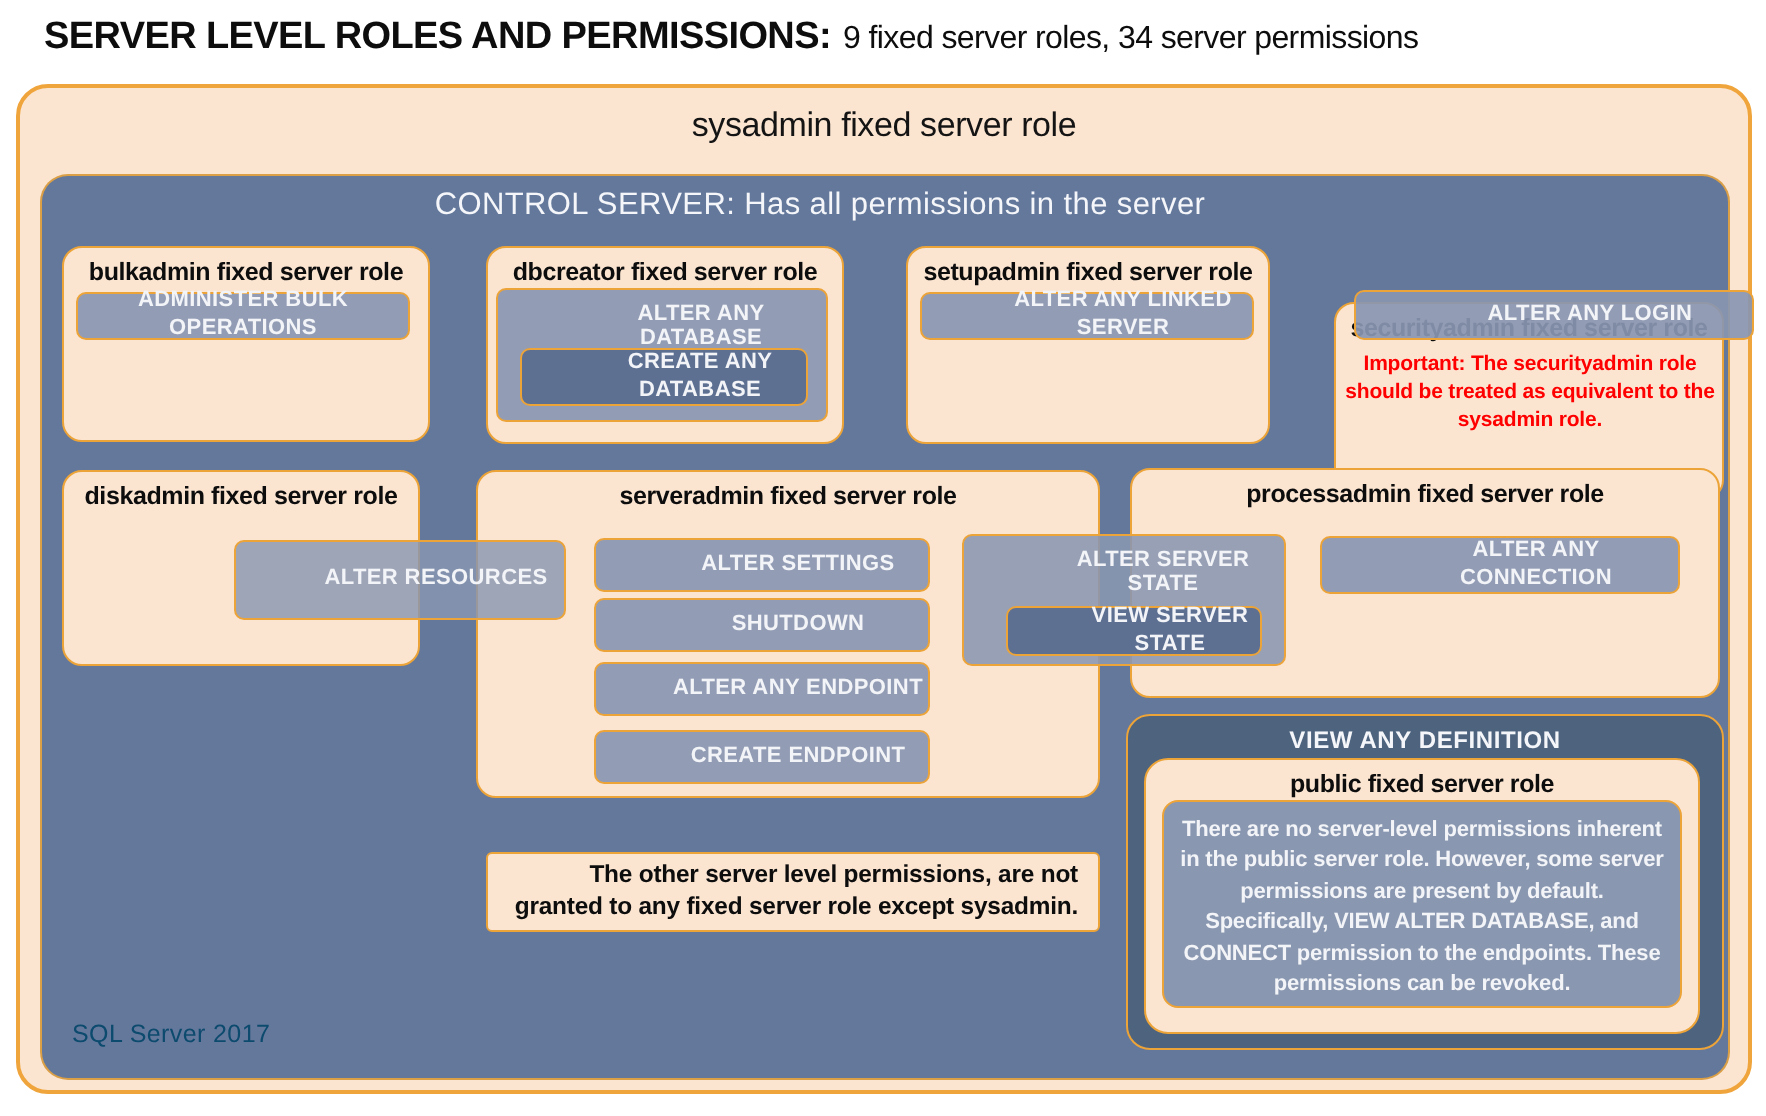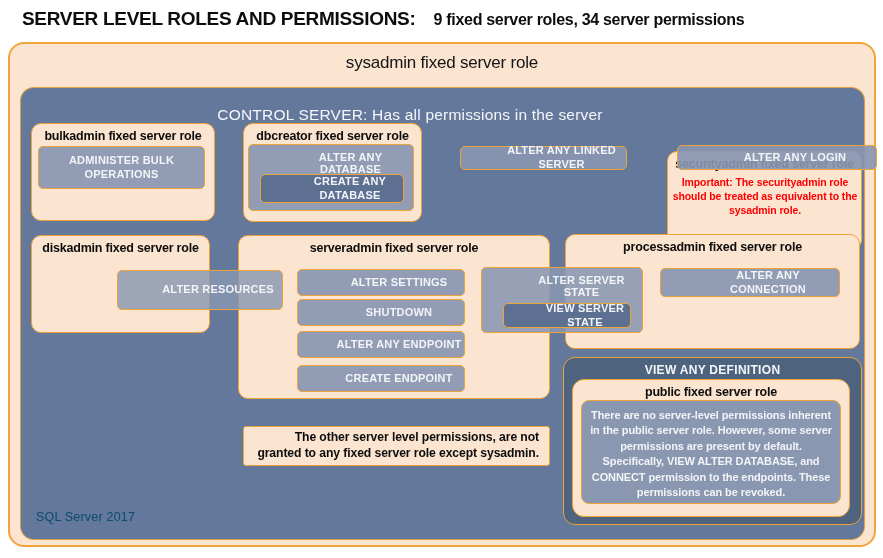--- a/index.html
+++ b/index.html
@@ -4,28 +4,28 @@
 <style>
   html,body{margin:0;padding:0;background:#ffffff;}
   .stage{
     position:relative;width:883px;height:558px;background:#ffffff;overflow:hidden;
     font-family:"Liberation Sans",sans-serif;color:#111;
   }
   .abs{position:absolute;box-sizing:border-box;}
   
   .title{left:22px;top:8px;width:850px;white-space:nowrap;letter-spacing:-0.3px;}
   .title-main{font-size:19px;font-weight:bold;color:#0d0d0d;margin-top:36px;}
-  .title-sub{font-size:16px;font-weight:700;color:#0d0d0d;margin-left:18px;}
+  .title-sub{font-size:16px;font-weight:400;color:#0d0d0d;margin-left:6px;}
   
   .sysadmin-box{left:8px;top:42px;width:868px;height:505px;background:#FBE5D1;
     border:2px solid #F0A53C;border-radius:16px;}
   .sysadmin-label{left:8px;top:53px;width:868px;text-align:center;font-size:17px;font-weight:400;color:#141414;letter-spacing:-0.2px;}
   .control-box{left:20px;top:87px;width:845px;height:453px;background:#64789B;
     border:1px solid rgba(232,163,61,0.9);border-radius:14px;}
-  .control-label{left:20px;top:94px;width:780px;text-align:center;color:#F4F6FA;font-size:15.5px;letter-spacing:0.2px;margin-top:12px;}
+  .control-label{left:20px;top:94px;width:780px;text-align:center;color:#F4F6FA;font-size:15.5px;letter-spacing:0.2px;}
   
   .role-box{background:#FBE5D1;border:1.5px solid #ECA338;border-radius:10px;}
   .role-label{width:100%;text-align:center;padding-top:5px;font-size:12.5px;font-weight:bold;color:#0d0d0d;letter-spacing:-0.2px;}
   .dark-panel{background:#4D637E;border:1.5px solid #ECA338;border-radius:12px;}
   
   .perm-btn{background:rgba(137,150,177,0.92);border:1.5px solid #ECA338;border-radius:5px;
     color:#F2F4F8;font-size:11px;font-weight:bold;letter-spacing:0.2px;
     display:flex;align-items:center;justify-content:center;text-align:center;line-height:1.25;padding-left:36px;}
   .perm-btn.dark{background:#5D7092;}
   .perm-composite{background:rgba(137,150,177,0.92);border:1.5px solid #ECA338;border-radius:5px;
@@ -53,30 +53,33 @@
 
   <div class="abs sysadmin-box"></div>
   <div class="abs sysadmin-label">sysadmin fixed server role</div>
 
   <div class="abs control-box"></div>
   <div class="abs control-label">CONTROL SERVER: Has all permissions in the server</div>
 
   <div class="abs role-box" style="left:31px;top:123px;width:184px;height:98px;">
     <div class="role-label">bulkadmin fixed server role</div>
   </div>
-  <div class="abs perm-btn" style="left:38px;top:146px;width:167px;height:43px;padding:0 12px;">ADMINISTER BULK OPERATIONS</div>
+  <div class="abs perm-btn" style="left:38px;top:146px;width:167px;height:24px;padding:0 12px;">ADMINISTER BULK OPERATIONS</div>
 
   <div class="abs role-box" style="left:243px;top:123px;width:179px;height:99px;">
     <div class="role-label">dbcreator fixed server role</div>
   </div>
   <div class="abs perm-composite" style="left:248px;top:144px;width:166px;height:67px;">
     <div class="comp-label">ALTER ANY DATABASE</div>
   </div>
   <div class="abs perm-btn dark" style="left:260px;top:174px;width:144px;height:29px;">CREATE ANY DATABASE</div>
 
+  <div class="abs role-box" style="left:453px;top:123px;width:182px;height:99px;">
+    <div class="role-label">setupadmin fixed server role</div>
+  </div>
   <div class="abs perm-btn" style="left:460px;top:146px;width:167px;height:24px;">ALTER ANY LINKED SERVER</div>
 
   <div class="abs role-box" style="left:667px;top:123px;width:195px;height:99px;margin-top:28px;">
     <div class="role-label">securityadmin fixed server role</div>
   </div>
   <div class="abs perm-btn" style="left:677px;top:145px;width:200px;height:25px;">ALTER ANY LOGIN</div>
   <div class="abs warning-text" style="left:672px;top:175px;width:186px;">Important: The securityadmin role should be treated as equivalent to the sysadmin role.</div>
 
   <div class="abs role-box" style="left:31px;top:235px;width:179px;height:98px;">
     <div class="role-label">diskadmin fixed server role</div>

